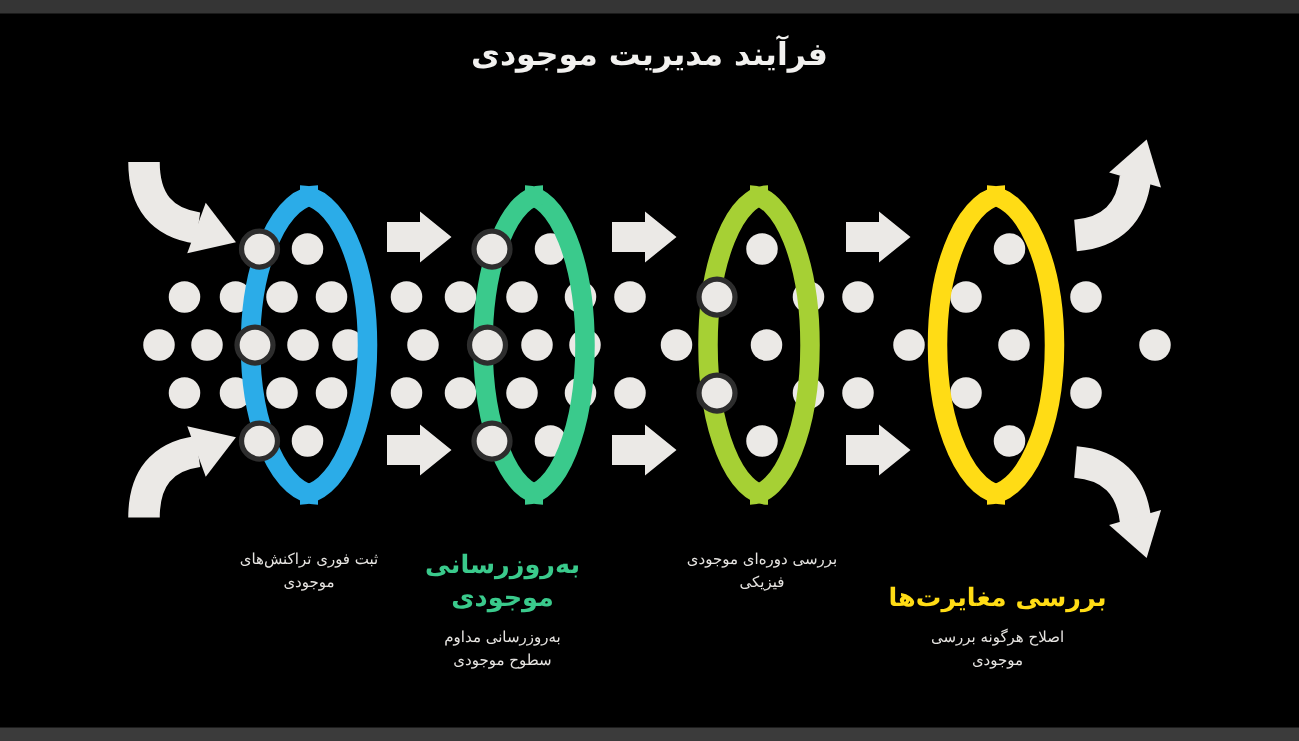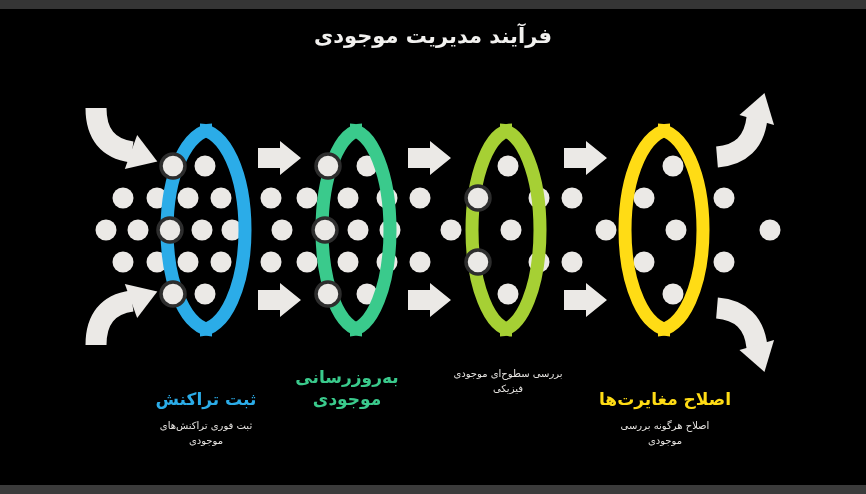--- a/index.html
+++ b/index.html
@@ -22,21 +22,21 @@
     position:absolute;top:358px;width:190px;
     direction:rtl;text-align:center;
   }
   .stage-title{
     min-height:52px;display:flex;flex-direction:column;justify-content:flex-end;
     font-size:17px;font-weight:bold;line-height:1.3;white-space:pre-line;
   }
   .stage-desc{
     margin-top:9px;font-size:10px;line-height:1.45;color:#E6E4E1;white-space:pre-line;
   }
-  #stage-1{left:111px;} #stage-2{left:252px;} #stage-3{left:413px;} #stage-4{left:570px;}
+  #stage-1{left:111px;} #stage-2{left:240px;} #stage-3{left:413px;} #stage-4{left:570px;}
 </style>
 </head>
 <body>
 
 <div id="canvas">
 
   <div id="top-strip" class="edge-strip"></div>
 
   <div id="main-title">فرآیند مدیریت موجودی</div>
 
@@ -151,32 +151,33 @@
       <path d="M 717 72 Q 753 69 757 33" fill="none" stroke-width="21"></path>
       <polygon points="739,35 775,35 757,7" stroke="none" transform="rotate(16 757 34)"></polygon>
     </g>
     <g fill="#EBE9E6" stroke="#EBE9E6">
       <path d="M 717 223 Q 753 226 757 262" fill="none" stroke-width="21"></path>
       <polygon points="739,260 775,260 757,288" stroke="none" transform="rotate(-16 757 261)"></polygon>
     </g>
   </svg>
 
   <div class="stage" id="stage-1">
-    <div class="stage-title" style="color: rgb(43, 172, 232);">ثبت تراکنش</div>
     <div class="stage-desc">ثبت فوری تراکنش‌های
 موجودی</div>
   </div>
   <div class="stage" id="stage-2">
     <div class="stage-title" style="color: rgb(58, 202, 140);">به‌روزرسانی
 موجودی</div>
+    <div class="stage-desc">به‌روزرسانی مداوم
+سطوح موجودی</div>
   </div>
   <div class="stage" id="stage-3">
-    <div class="stage-desc">بررسی سطوح‌ای موجودی
+    <div class="stage-desc">بررسی دوره‌ای موجودی
 فیزیکی</div>
   </div>
   <div class="stage" id="stage-4">
-    <div class="stage-title" style="color: rgb(255, 220, 21);">اصلاح مغایرت‌ها</div>
+    <div class="stage-title" style="color: rgb(255, 220, 21);">بررسی مغایرت‌ها</div>
     <div class="stage-desc">اصلاح هرگونه بررسی
 موجودی</div>
   </div>
 
   <div id="bottom-strip" class="edge-strip"></div>
 </div>
 
 </body></html>

